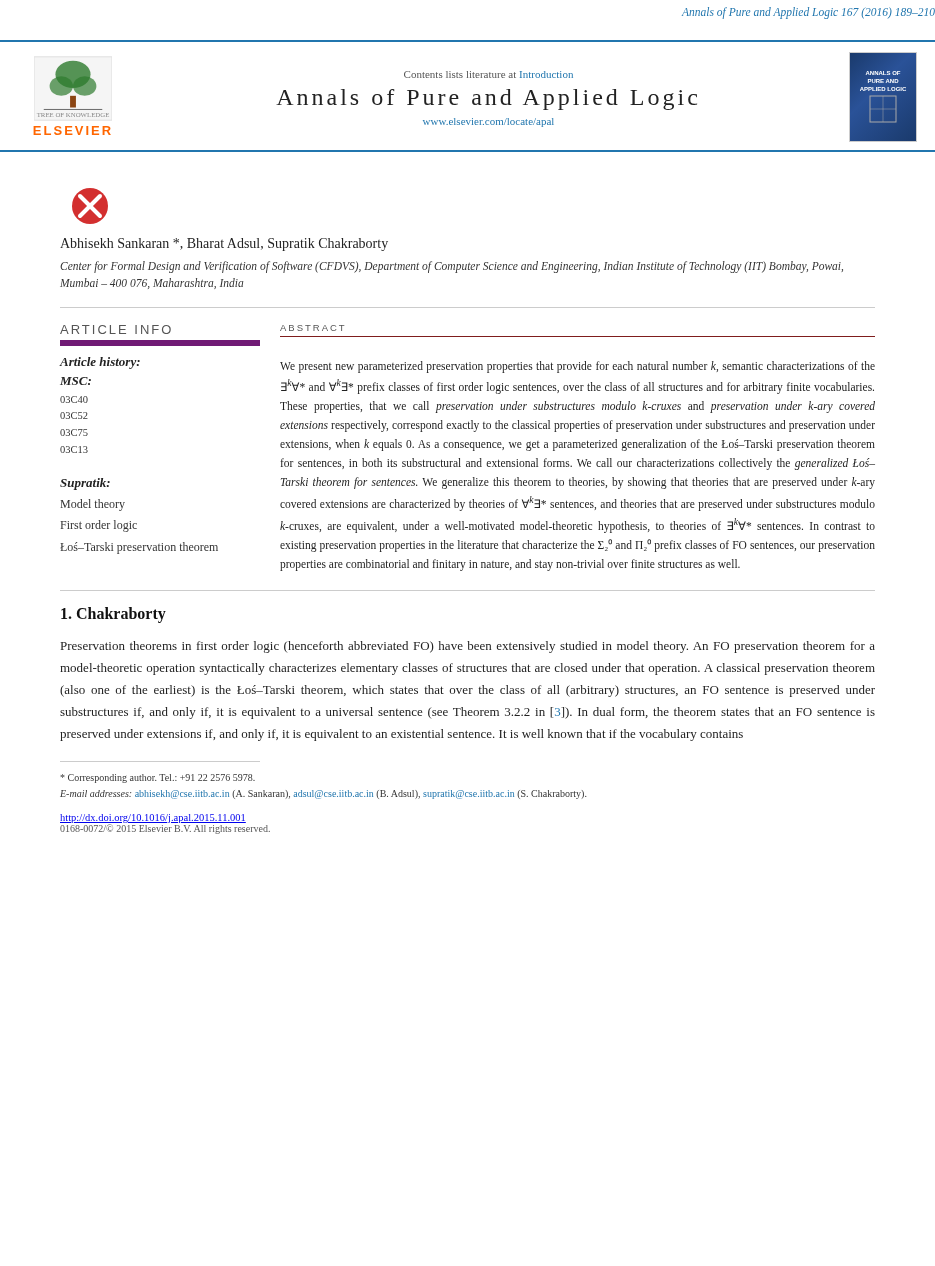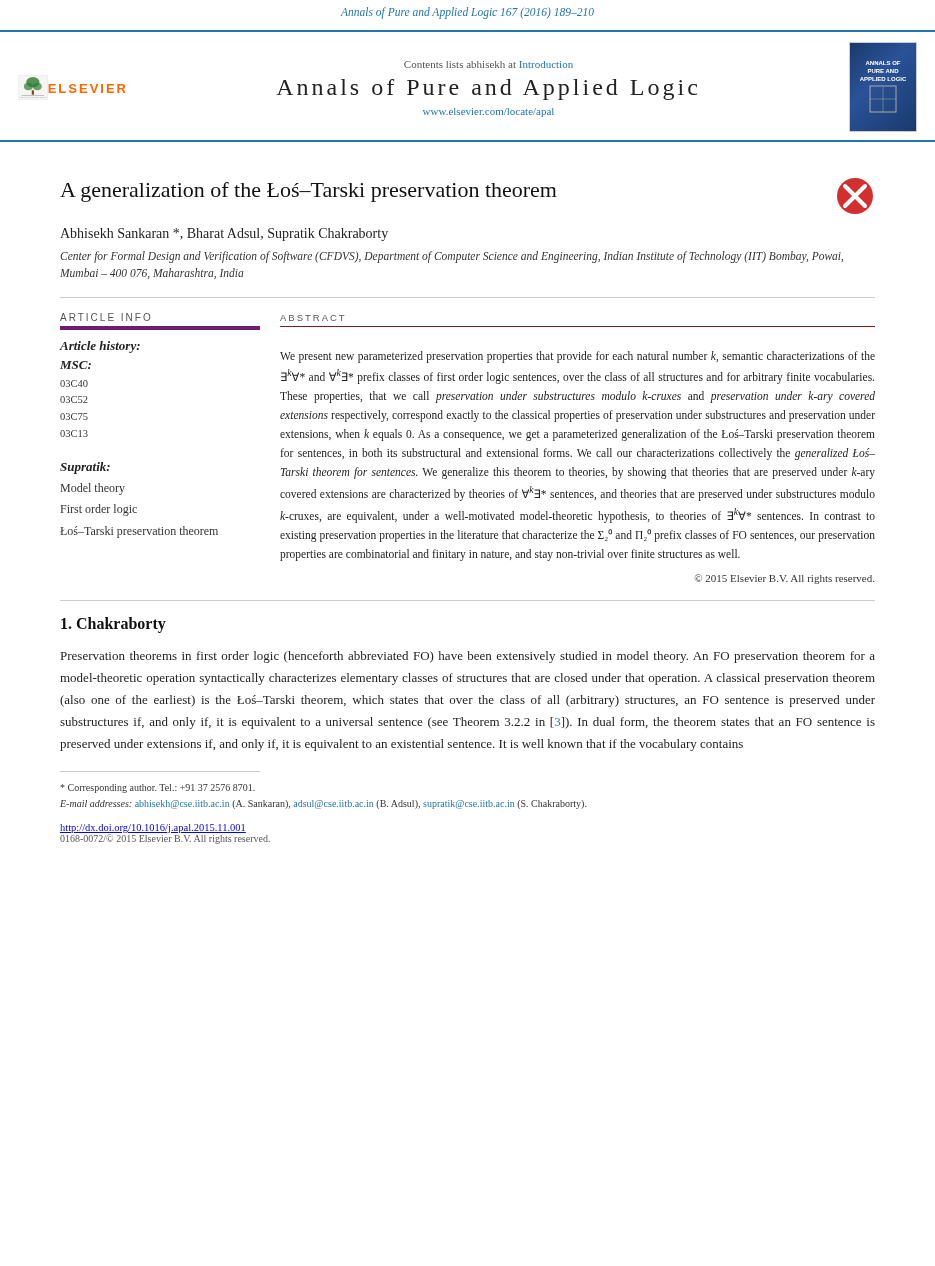--- a/index.html
+++ b/index.html
@@ -7,22 +7,22 @@
       background: #fff;
       font-family: 'Times New Roman', Times, serif;
       font-size: 13px;
       color: #000;
       width: 935px;
       min-height: 1266px;
     }
 
     
     .journal-top-bar {
-      text-align: center;
-      padding: 6px 0 12px;
+      text-align: right;
+      padding: 6px 0 22px;
       font-size: 11.5px;
       color: #2176ae;
       font-style: italic;
     }
 
     .top-divider {
       border: none;
       border-top: 2px solid #2176ae;
       margin: 0 0 0 0;
     }
@@ -31,21 +31,21 @@
     .publisher-header {
       display: flex;
       align-items: center;
       justify-content: space-between;
       padding: 10px 18px 8px;
       border-bottom: 2px solid #2176ae;
     }
 
     .elsevier-logo {
       display: flex;
-      flex-direction: row;
+      flex-direction: column;
       align-items: center;
       width: 110px;
     }
 
     .elsevier-text {
       font-size: 13px;
       font-weight: bold;
       color: #ff6600;
       letter-spacing: 2px;
       margin-top: 2px;
@@ -159,25 +159,25 @@
       width: 200px;
       flex-shrink: 0;
     }
 
     .right-col {
       flex: 1;
     }
 
     
     .article-info-heading {
-      font-size: 10px;
+      font-size: 13px;
       letter-spacing: 2px;
       text-transform: uppercase;
       color: #555;
-      border-bottom: 4px solid #701a75;
+      border-bottom: 6px solid #701a75;
       padding-bottom: 3px;
       margin-bottom: 8px;
       font-family: Arial, sans-serif;
     }
 
     .info-section-title {
       font-size: 13px;
       font-style: italic;
       font-weight: bold;
       color: #222;
@@ -319,21 +319,21 @@
       <rect x="37" y="40" width="6" height="12" fill="#8B4513"></rect>
 
       <line x1="10" y1="54" x2="70" y2="54" stroke="#666" stroke-width="1"></line>
       <text x="40" y="62" text-anchor="middle" font-size="7" fill="#888" font-family="serif">TREE OF KNOWLEDGE</text>
     </svg>
     <div class="elsevier-text">ELSEVIER</div>
   </div>
 
   <div class="header-center">
     <div class="contents-line">
-      <span>Contents lists abhisekh at</span>
+      <span>Contents lists literature at</span>
       <a href="#">Introduction</a>
     </div>
     <div class="journal-title-header">Annals of Pure and Applied Logic</div>
     <div class="journal-url">www.elsevier.com/locate/apal</div>
   </div>
 
   <div class="journal-cover">
     <div class="journal-cover-text">
       ANNALS OF<br>PURE AND<br>APPLIED LOGIC
     </div>
@@ -341,21 +341,20 @@
       <rect x="2" y="2" width="26" height="26" fill="none" stroke="#aaa" stroke-width="1"></rect>
       <line x1="15" y1="2" x2="15" y2="28" stroke="#aaa" stroke-width="0.5"></line>
       <line x1="2" y1="15" x2="28" y2="15" stroke="#aaa" stroke-width="0.5"></line>
     </svg>
   </div>
 </div>
 
 <div class="main-content">
 
   <div class="paper-title">
-    <div class="paper-title-text">A generalization of the Łoś–Tarski preservation theorem</div>
 
     <svg class="crossmark" viewBox="0 0 40 40">
       <circle cx="20" cy="20" r="18" fill="#d32f2f"></circle>
       <line x1="10" y1="10" x2="30" y2="30" stroke="#fff" stroke-width="4" stroke-linecap="round"></line>
       <line x1="30" y1="10" x2="10" y2="30" stroke="#fff" stroke-width="4" stroke-linecap="round"></line>
     </svg>
   </div>
 
   <div class="authors">
     <span>Abhisekh Sankaran *, Bharat Adsul, Supratik Chakraborty</span>
@@ -384,39 +383,38 @@
         First order logic<br>
         Łoś–Tarski preservation theorem
       </div>
     </div>
 
     <div class="right-col">
       <div class="abstract-heading">ABSTRACT</div>
       <div class="abstract-text">
         We present new parameterized preservation properties that provide for each natural number <em>k</em>, semantic characterizations of the ∃<sup><em>k</em></sup>∀* and ∀<sup><em>k</em></sup>∃* prefix classes of first order logic sentences, over the class of all structures and for arbitrary finite vocabularies. These properties, that we call <em>preservation under substructures modulo k-cruxes</em> and <em>preservation under k-ary covered extensions</em> respectively, correspond exactly to the classical properties of preservation under substructures and preservation under extensions, when <em>k</em> equals 0. As a consequence, we get a parameterized generalization of the Łoś–Tarski preservation theorem for sentences, in both its substructural and extensional forms. We call our characterizations collectively the <em>generalized Łoś–Tarski theorem for sentences.</em> We generalize this theorem to theories, by showing that theories that are preserved under <em>k</em>-ary covered extensions are characterized by theories of ∀<sup><em>k</em></sup>∃* sentences, and theories that are preserved under substructures modulo <em>k</em>-cruxes, are equivalent, under a well-motivated model-theoretic hypothesis, to theories of ∃<sup><em>k</em></sup>∀* sentences. In contrast to existing preservation properties in the literature that characterize the Σ₂⁰ and Π₂⁰ prefix classes of FO sentences, our preservation properties are combinatorial and finitary in nature, and stay non-trivial over finite structures as well.
       </div>
-      <div class="copyright-line">© 2015 Elsevier B.V. All rights reserved.</div>
     </div>
   </div>
 
   <hr class="section-divider">
 
   <div class="intro-heading">
     <span>1.</span>
     <span>Chakraborty</span>
   </div>
 
   <div class="intro-text">
     Preservation theorems in first order logic (henceforth abbreviated FO) have been extensively studied in model theory. An FO preservation theorem for a model-theoretic operation syntactically characterizes elementary classes of structures that are closed under that operation. A classical preservation theorem (also one of the earliest) is the Łoś–Tarski theorem, which states that over the class of all (arbitrary) structures, an FO sentence is preserved under substructures if, and only if, it is equivalent to a universal sentence (see Theorem 3.2.2 in [<a href="#">3</a>]). In dual form, the theorem states that an FO sentence is preserved under extensions if, and only if, it is equivalent to an existential sentence. It is well known that if the vocabulary contains
   </div>
 
   <hr class="footnote-divider">
 
   <div class="footnote">
-    <span>* Corresponding author. Tel.: +91 37 2576 8701.</span>
+    <span>* Corresponding author. Tel.: +91 22 2576 5978.</span>
   </div>
   <div class="footnote">
     <em>E-mail addresses:</em>
     <a href="#">abhisekh@cse.iitb.ac.in</a> (A. Sankaran),
     <a href="#">adsul@cse.iitb.ac.in</a> (B. Adsul),
     <a href="#">supratik@cse.iitb.ac.in</a>
     (S. Chakraborty).
   </div>
 
   <div class="doi-footer">

